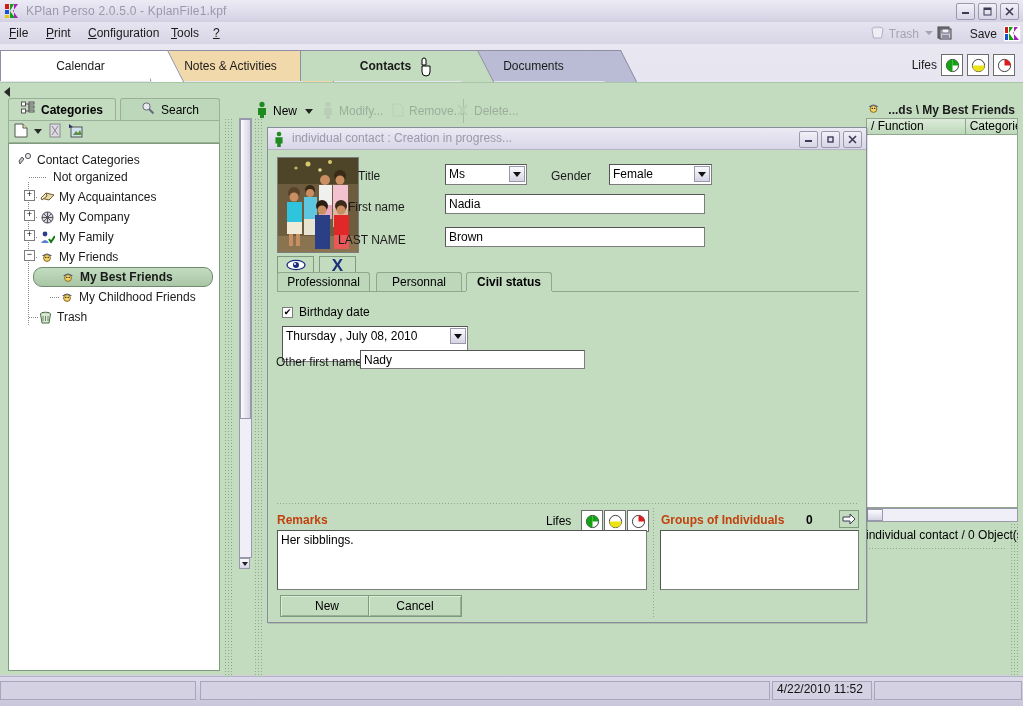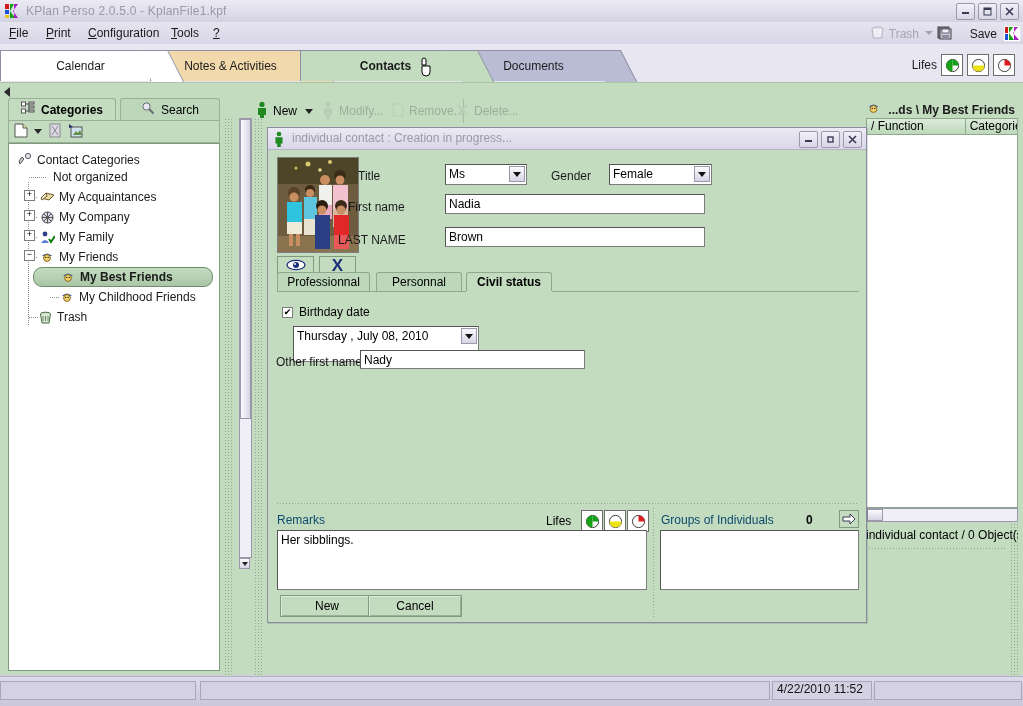--- a/index.html
+++ b/index.html
@@ -181,21 +181,21 @@
   .dtab.active{background:#c3dcc0;font-weight:bold;}
   .dtab-underline{position:absolute;left:9px;top:163px;width:582px;height:1px;background:#8fa88d;}
 
   .chkrow{position:absolute;display:flex;align-items:center;gap:6px;font-size:12px;}
 
   
   .dotrule{position:absolute;height:1px;background-image:linear-gradient(to right,#8fa88d 1px,transparent 1px);
     background-size:3px 1px;}
   .dotrulev{position:absolute;width:1px;background-image:linear-gradient(to bottom,#8fa88d 1px,transparent 1px);
     background-size:1px 3px;}
-  .secttl{position:absolute;font-size:12px;font-weight:normal;color:#0c4a6e;}
+  .secttl{position:absolute;font-size:12px;font-weight:bold;color:#c2410c;}
   .txtarea{position:absolute;background:#fff;border:1px solid #7d7d7d;
     border-top-color:#555;border-left-color:#555;box-sizing:border-box;
     font-size:12px;padding:2px 3px;overflow:hidden;}
   .dbtn{position:absolute;height:22px;background:#c3dcc0;
     border:1px solid #7f9b7d;box-sizing:border-box;
     display:flex;align-items:center;justify-content:center;font-size:12px;
     box-shadow:inset 1px 1px 0 #dcecda, inset -1px -1px 0 #9aaf98;}
   .arrowbox{position:absolute;width:20px;height:18px;background:#c3dcc0;
     border:1px solid #7f9b7d;box-sizing:border-box;display:flex;align-items:center;justify-content:center;}
 
@@ -682,21 +682,21 @@
     <div class="dtab active" style="left:198px;width:86px;">
       <span>Civil status</span>
     </div>
     <span class="dtab-underline" style="left:284px;width:307px;"></span>
     <span class="dtab-underline" style="left:9px;width:189px;"></span>
 
     <div class="chkrow" style="left:14px;top:177px;">
       <span class="chk">✔</span>
       <span>Birthday date</span>
     </div>
-    <span class="fcombo" style="left:25px;top:198px;width:186px;height:36px;">
+    <span class="fcombo" style="left:14px;top:198px;width:186px;height:36px;">
       <span>Thursday ,    July    08, 2010</span>
       <span class="arrow">
           <span class="caretdn"></span>
         </span>
     </span>
 
     <span class="flabel" style="left:8px;top:227px;width:105px;text-align:left;">Other first names</span>
     <span class="finput" style="left:92px;top:222px;width:225px;height:19px;">Nady</span>
 
     <span class="dotrule" style="left:9px;top:375px;width:582px;"></span>

